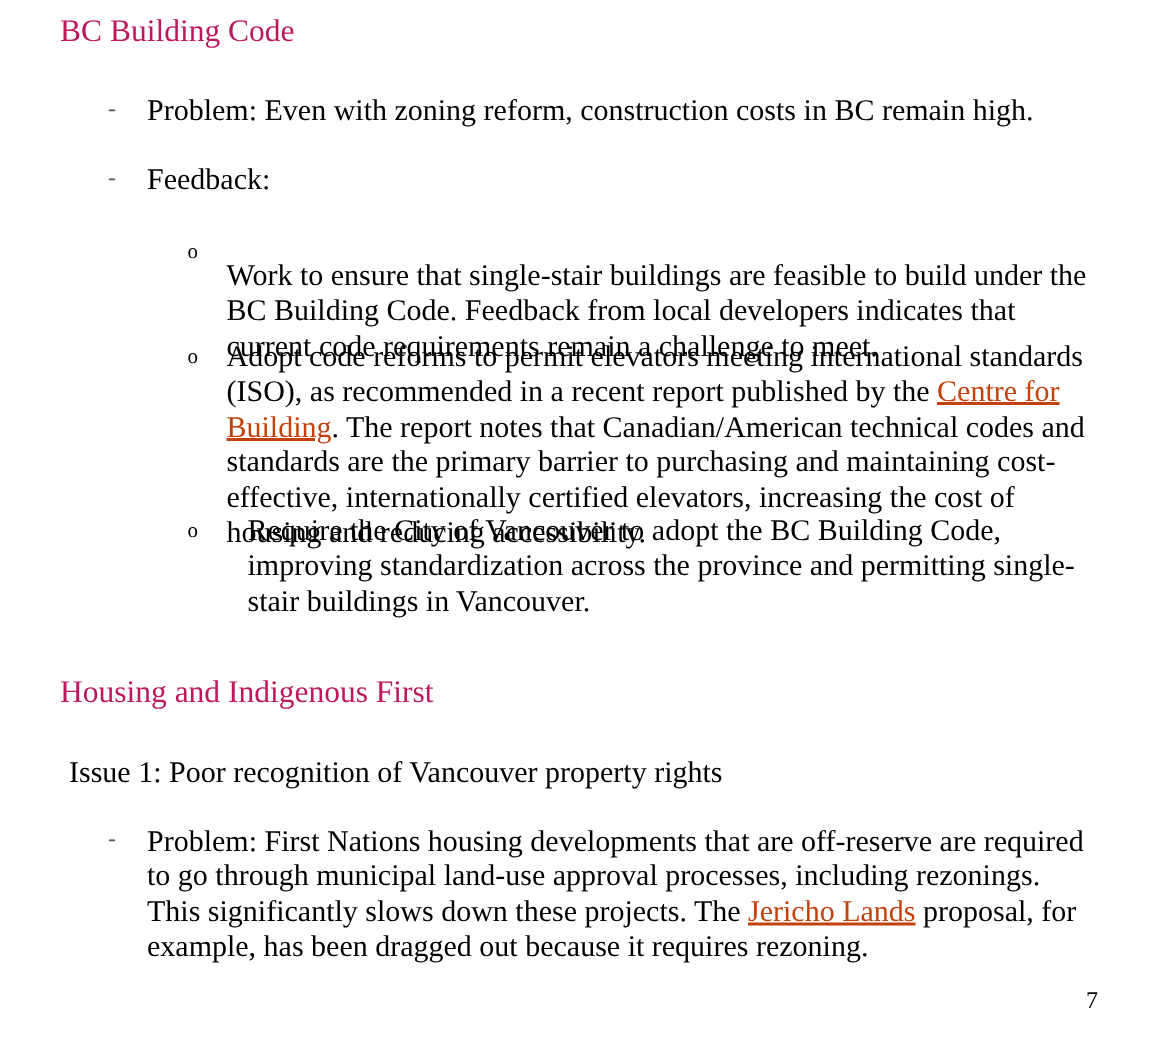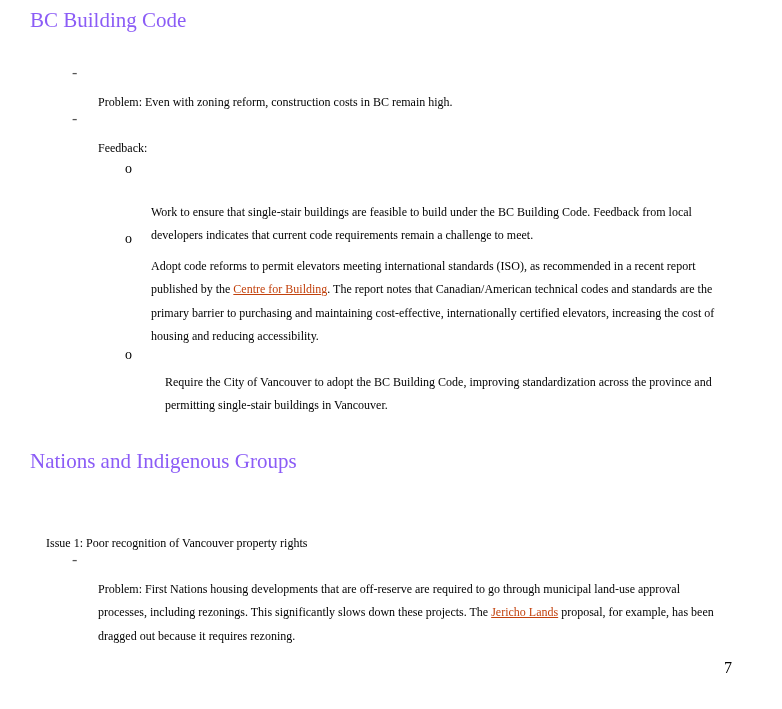--- a/index.html
+++ b/index.html
@@ -1,19 +1,19 @@
 <!DOCTYPE html>
 <html><head>
 <meta charset="utf-8">
 <style>
   html, body { margin: 0; padding: 0; background: #ffffff; }
   body { width: 782px; height: 709px; position: relative; overflow: hidden;
          font-family: "Liberation Serif", serif; color: #000; }
-  .heading { position: absolute; left: 30px; font-size: 21px; color: #8b5cf6; margin: 0; font-weight: normal; }
-  .para { position: absolute; font-size: 12px; line-height: 23.4px; margin-top: 28px; }
+  .heading { position: absolute; left: 40px; font-size: 21px; color: #be185d; margin: 0; font-weight: normal; }
+  .para { position: absolute; font-size: 20px; line-height: 23.4px; }
   .dash { position: absolute; left: 72px; font-size: 16px; color: #555; }
   .circ { position: absolute; left: 125px; font-size: 14px; }
   a.link { color: #c2410c; }
   .pnum { position: absolute; left: 724px; top: 659px; font-size: 16px; }
 </style>
 </head>
 <body>
 
 <h1 class="heading" style="top:8px">BC Building Code</h1>
 
@@ -25,20 +25,20 @@
 
 <span class="circ" style="top:161px">o</span>
 <div class="para" style="left:151px; top:173px; width:585px">Work to ensure that single-stair buildings are feasible to build under the BC Building Code. Feedback from local developers indicates that current code requirements remain a challenge to meet.</div>
 
 <span class="circ" style="top:231px">o</span>
 <div class="para" style="left:151px; top:227px; width:585px"><span>Adopt code reforms to permit elevators meeting international standards (ISO), as recommended in a recent report published by the </span><a class="link" href="#">Centre for Building</a><span>. The report notes that Canadian/American technical codes and standards are the primary barrier to purchasing and maintaining cost-effective, internationally certified elevators, increasing the cost of housing and reducing accessibility.</span></div>
 
 <span class="circ" style="top:347px">o</span>
 <div class="para" style="left:165px; top:343px; width:570px">Require the City of Vancouver to adopt the BC Building Code, improving standardization across the province and permitting single-stair buildings in Vancouver.</div>
 
-<h1 class="heading" style="top:449px">Nations and Indigenous Groups</h1>
+<h1 class="heading" style="top:449px">Housing and Indigenous First</h1>
 
 <div class="para" style="left:46px; top:504px">Issue 1: Poor recognition of Vancouver property rights</div>
 
 <span class="dash" style="top:551px">-</span>
 <div class="para" style="left:98px; top:550px; width:625px"><span>Problem: First Nations housing developments that are off-reserve are required to go through municipal land-use approval processes, including rezonings. This significantly slows down these projects. The </span><a class="link" href="#"> Jericho Lands</a><span> proposal, for example, has been dragged out because it requires rezoning.</span></div>
 
 <div class="pnum">7</div>
 
 </body></html>

